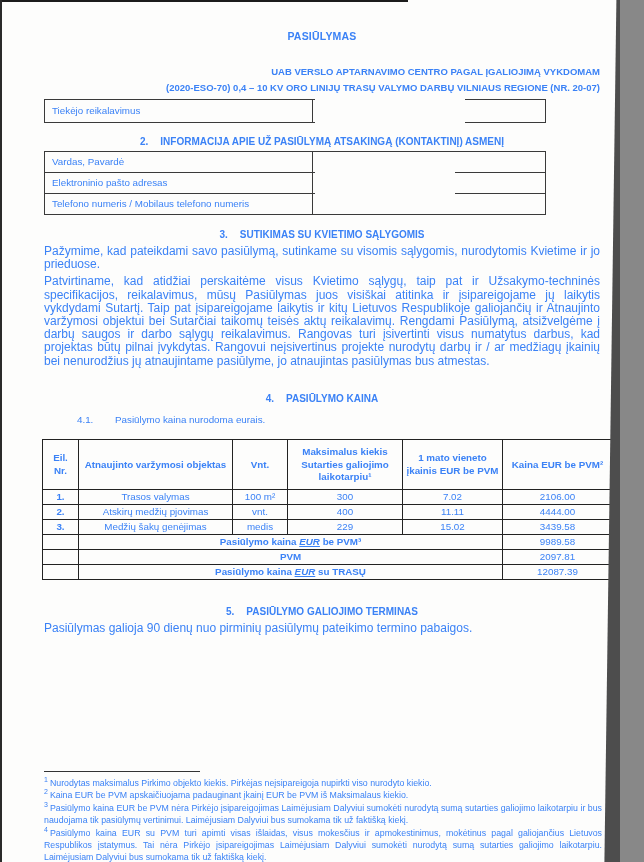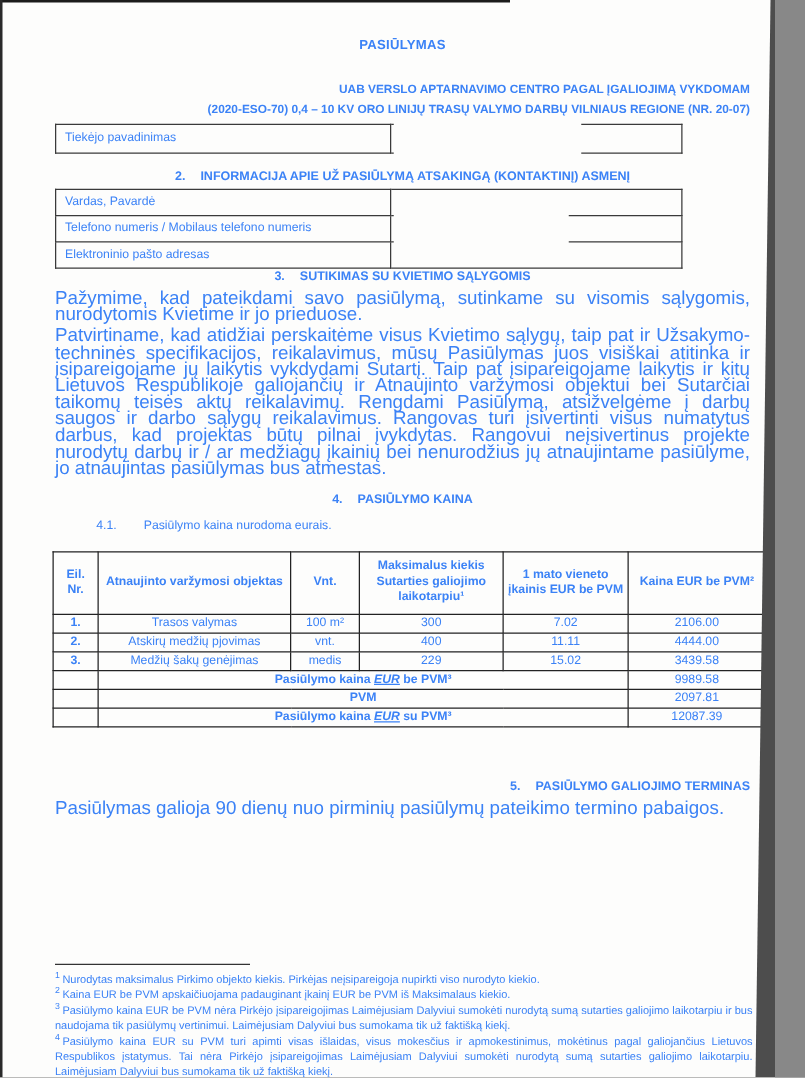--- a/index.html
+++ b/index.html
@@ -21,25 +21,25 @@
 
   .content { position: absolute; left: 0; top: 0; width: 644px; padding: 30px 44px 0 44px; }
 
   .doc-title { text-align: center; font-weight: bold; font-size: 10.5px; letter-spacing: .2px; }
   .subtitle  { text-align: right; font-weight: bold; font-size: 9.5px; line-height: 16px; margin-top: 22px; }
 
   .sec-heading { text-align: center; font-weight: bold; font-size: 10px; line-height: 13px; }
   .sec-heading .num { margin-right: 12px; }
   .h1 { margin-top: 14px; }
   .h2 { margin-top: 12px; }
-  .h3 { }
-  .h4 { margin-top: 12px; }
-  .h5 { margin-top: 41px; text-align: right; }
-
-  .body-par { font-size: 15px; line-height: 13.2px; text-align: justify; margin-top: 4px; }
+  .h3 { margin-top: 13px; }
+  .h4 { margin-top: 24px; }
+  .h5 { margin-top: 25px; }
+
+  .body-par { font-size: 12px; line-height: 13.2px; text-align: justify; margin-top: 4px; }
 
   
   .tbl-wrap { position: relative; width: 501px; margin-top: 3px; }
   table.form { width: 501px; border-collapse: collapse; table-layout: fixed; }
   table.form td { border: 1px solid #3a3a3a; font-size: 9.8px; line-height: 12.5px;
                   padding: 3px 7px; vertical-align: middle; }
   table.form td.lbl { width: 268px; }
   table.form td.val { width: 233px; }
   .t1 .r1 { height: 23px; } .t1 .r2 { height: 39px; }
   .t2 tr { height: 21px; }
@@ -83,44 +83,44 @@
     <div class="subtitle">
       <div>UAB VERSLO APTARNAVIMO CENTRO PAGAL ĮGALIOJIMĄ VYKDOMAM</div>
       <div>(2020-ESO-70) 0,4 – 10 KV ORO LINIJŲ TRASŲ VALYMO DARBŲ VILNIAUS REGIONE (NR. 20-07)</div>
     </div>
 
     <div class="tbl-wrap">
       <div class="white-patch patch-a"></div>
       <table class="form t1">
         <tbody>
             <tr class="r1">
-          <td class="lbl">Tiekėjo pavadinimas</td>
+          <td class="lbl">Tiekėjo reikalavimus</td>
           <td class="val"></td>
         </tr>
       </tbody>
         </table>
     </div>
 
     <div class="sec-heading h2">
       <span class="num">2.</span><span>INFORMACIJA APIE UŽ PASIŪLYMĄ ATSAKINGĄ (KONTAKTINĮ) ASMENĮ</span>
     </div>
     <div class="tbl-wrap">
       <div class="white-patch patch-b"></div>
       <table class="form t2">
         <tbody>
             <tr>
           <td class="lbl">Vardas, Pavardė</td>
           <td class="val"></td>
         </tr>
         <tr>
+          <td class="lbl">Elektroninio pašto adresas</td>
+          <td class="val"></td>
+        </tr>
+        <tr>
           <td class="lbl">Telefono numeris / Mobilaus telefono numeris</td>
-          <td class="val"></td>
-        </tr>
-        <tr>
-          <td class="lbl">Elektroninio pašto adresas</td>
           <td class="val"></td>
         </tr>
       </tbody>
         </table>
     </div>
 
     <div class="sec-heading h3">
       <span class="num">3.</span><span>SUTIKIMAS SU KVIETIMO SĄLYGOMIS</span>
     </div>
     <div class="body-par">Pažymime, kad pateikdami savo pasiūlymą, sutinkame su visomis sąlygomis, nurodytomis Kvietime ir jo prieduose.</div>
@@ -183,21 +183,21 @@
         <td class="sum-label" colspan="4"><span>Pasiūlymo kaina </span><span class="eur">EUR</span><span> be PVM³</span></td>
         <td>9989.58</td>
       </tr>
       <tr>
         <td></td>
         <td class="sum-label" colspan="4"><span></span><span class="eur"></span><span>PVM</span></td>
         <td>2097.81</td>
       </tr>
       <tr>
         <td></td>
-        <td class="sum-label" colspan="4"><span>Pasiūlymo kaina </span><span class="eur">EUR</span><span> su PVM³</span></td>
+        <td class="sum-label" colspan="4"><span>Pasiūlymo kaina </span><span class="eur">EUR</span><span> su TRASŲ</span></td>
         <td>12087.39</td>
       </tr>
     </tbody>
       </table>
 
     <div class="sec-heading h5">
       <span class="num">5.</span><span>PASIŪLYMO GALIOJIMO TERMINAS</span>
     </div>
     <div class="body-par">Pasiūlymas galioja 90 dienų nuo pirminių pasiūlymų pateikimo termino pabaigos.</div>
   </div>

